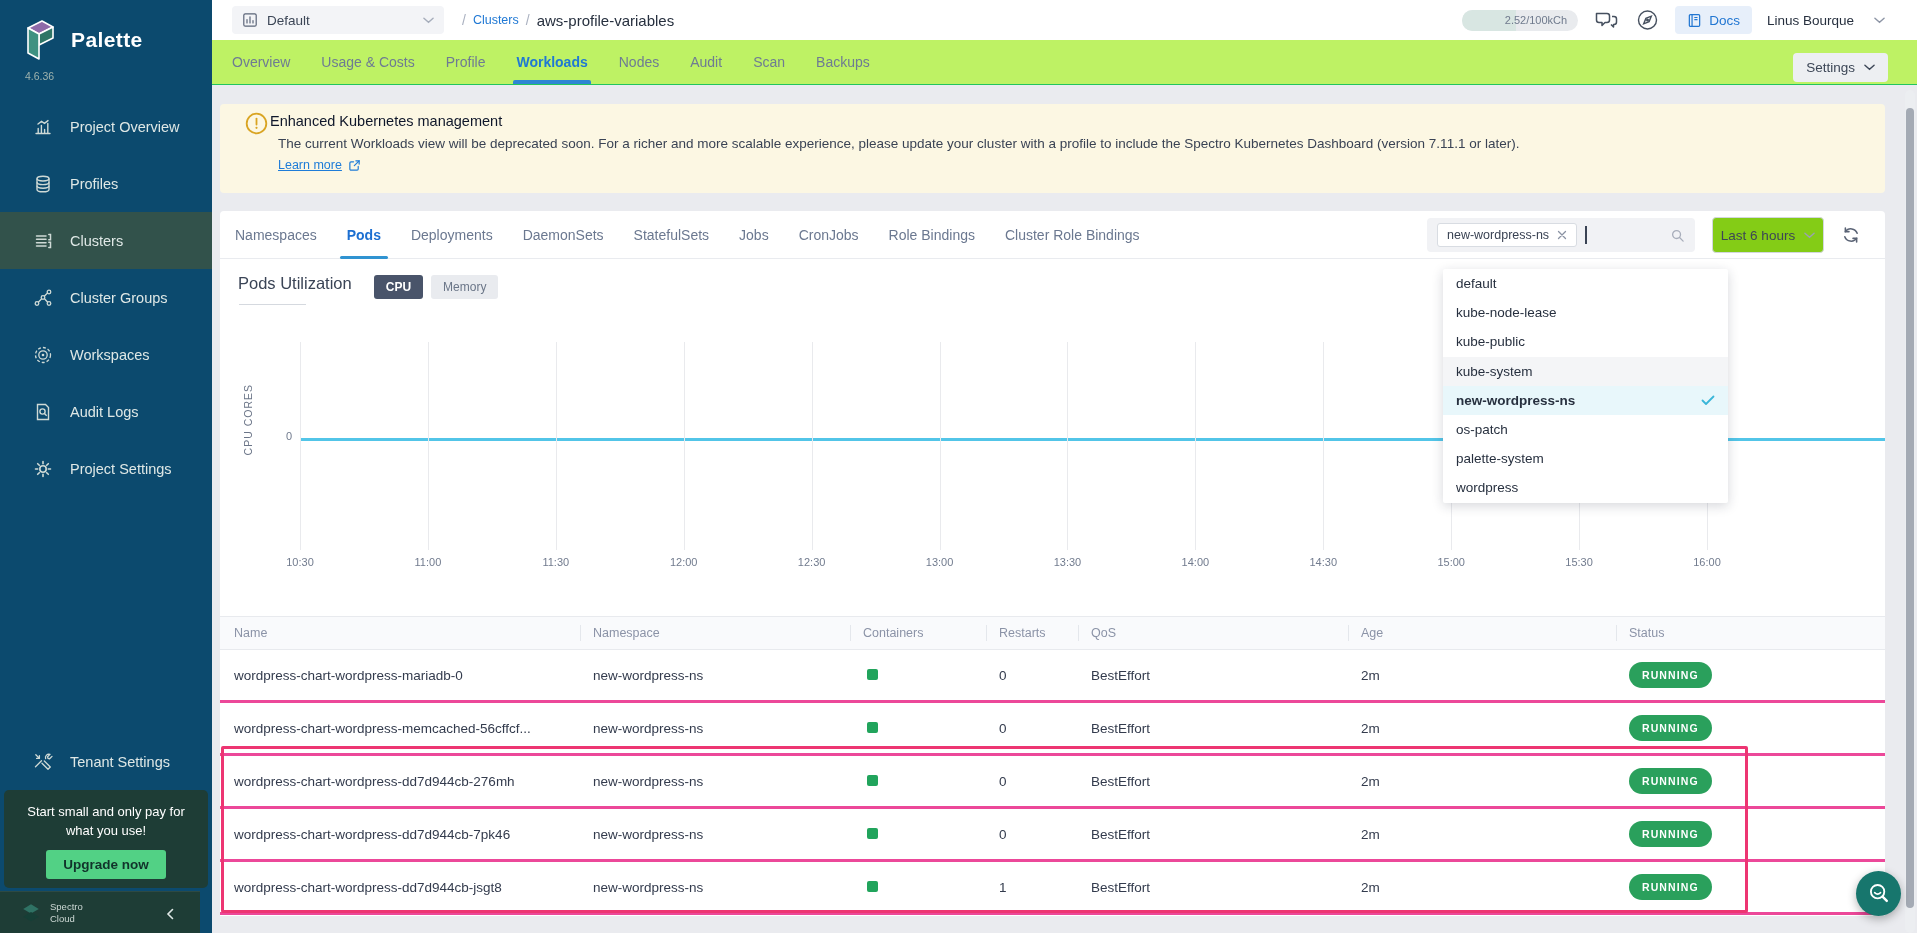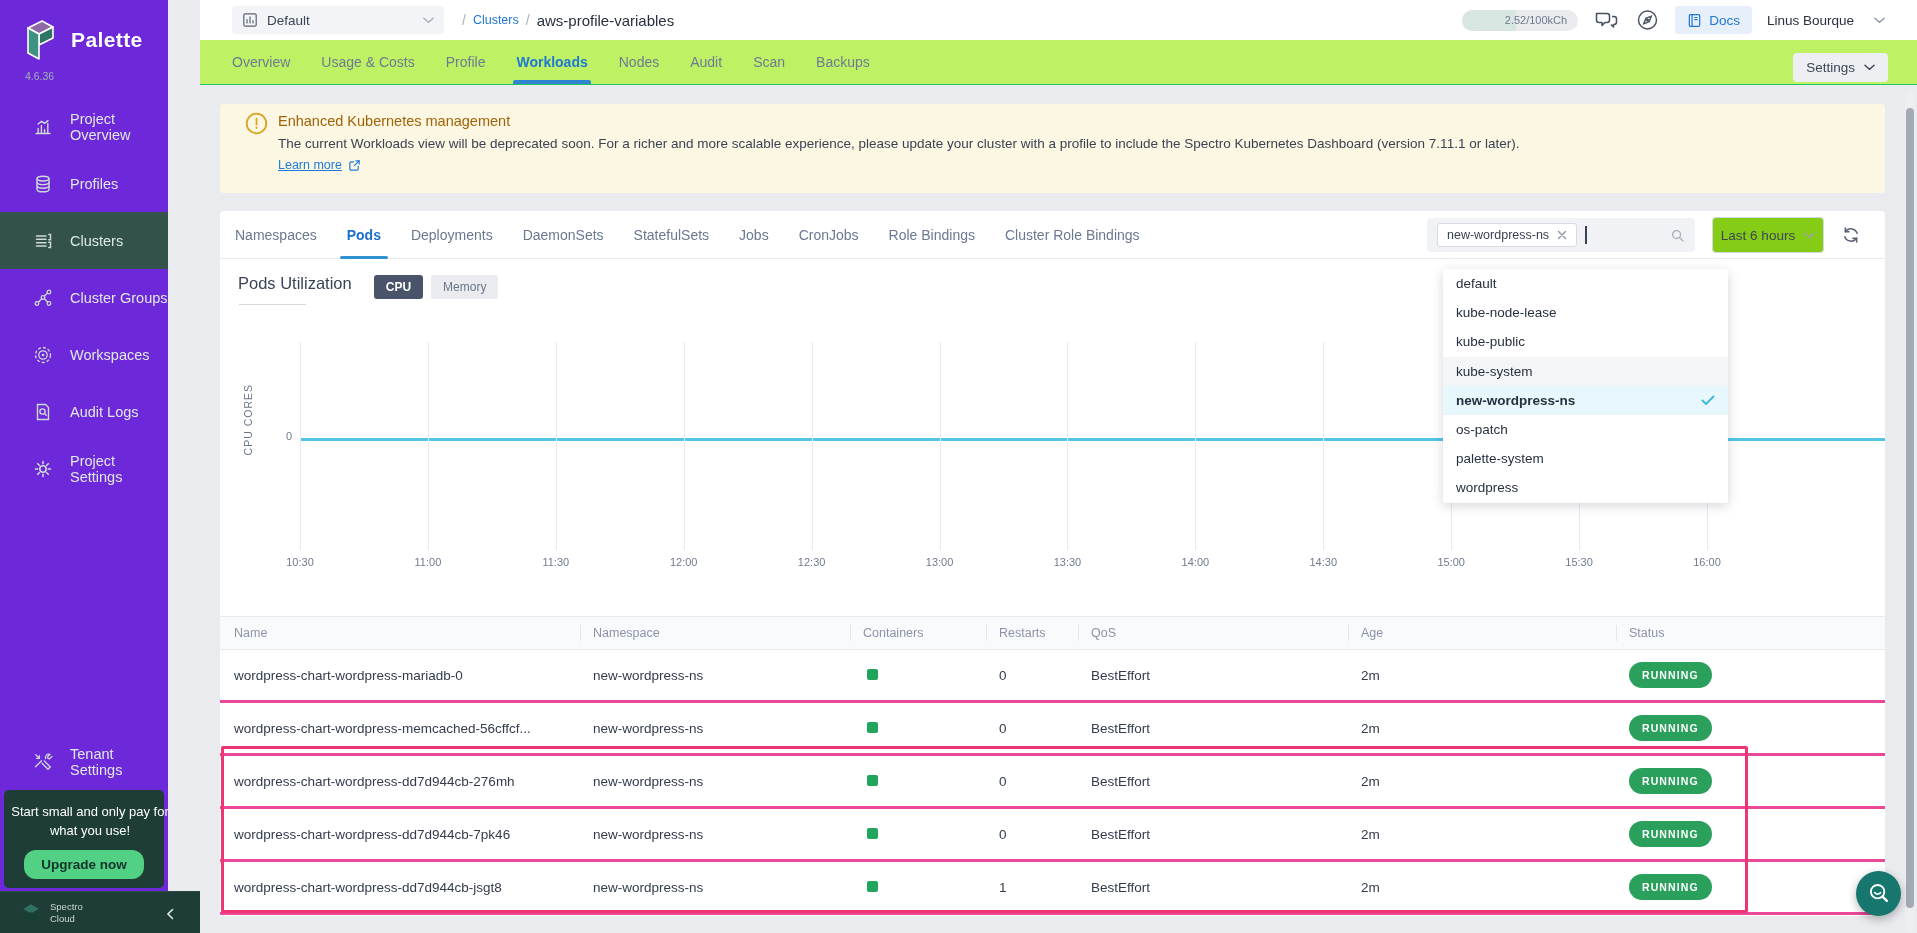--- a/index.html
+++ b/index.html
@@ -1,34 +1,34 @@
 <!DOCTYPE html>
 <html><head>
 <meta charset="utf-8">
 <style>
   * { margin:0; padding:0; box-sizing:border-box; }
   html,body { width:1917px; height:933px; overflow:hidden;
     font-family:"Liberation Sans","DejaVu Sans",sans-serif; background:#eaebef; }
   .app { position:relative; width:1917px; height:933px; }
 
   
-  .sidebar { position:absolute; left:0; top:0; width:168px; height:933px; background:#6d28d9; color:#e4ece9; z-index:20; }
+  .sidebar { position:absolute; left:0; top:0; width:212px; height:933px; background:#0c4a6e; color:#e4ece9; z-index:20; }
   .logo-row { display:flex; align-items:center; gap:11px; padding:18px 0 0 20px; }
   .logo-svg svg { width:40px; height:44px; display:block; }
   .brand { font-size:21px; font-weight:600; color:#fff; letter-spacing:.4px; }
   .version { font-size:10.5px; color:#9fb3ae; padding:8px 0 0 25px; }
   .side-nav { position:absolute; top:98px; left:0; right:0; }
   .nav-item { display:flex; align-items:center; gap:17px; height:57px; padding-left:33px; font-size:14.5px; color:#dfe8e6; cursor:pointer; }
   .nav-item.active { background:#32524b; }
   .nav-icon { width:20px; height:20px; color:#cfdad6; flex:none; }
   .nav-icon svg { width:20px; height:20px; display:block; }
   .tenant-item { position:absolute; top:733px; left:0; right:0; }
   .upsell { position:absolute; top:790px; left:4px; right:4px; height:98px; background:#1e3d36; border-radius:5px; text-align:center; padding-top:13px; }
   .upsell-text { width:172px; margin:0 auto; font-size:13px; line-height:1.45; color:#fff; font-weight:500; }
-  .upgrade-btn { margin-top:9px; display:inline-block; background:#52d185; color:#11332b; border:none; border-radius:12px; font-family:inherit; font-size:13.5px; font-weight:600; padding:7px 17px; cursor:pointer; }
+  .upgrade-btn { margin-top:9px; display:inline-block; background:#52d185; color:#11332b; border:none; border-radius:3px; font-family:inherit; font-size:13.5px; font-weight:600; padding:7px 17px; cursor:pointer; }
   .side-footer { position:absolute; bottom:0; left:0; width:200px; height:42px; background:#1e3d36; display:flex; align-items:center; padding:0 20px; border-top:1px solid rgba(255,255,255,.07); }
   .sc-logo svg { width:22px; height:22px; display:block; }
   .sc-name { font-size:9.5px; line-height:1.2; color:#ccd8d4; margin-left:8px; }
   .collapse-btn { margin-left:auto; width:14px; height:14px; color:#dfe8e6; cursor:pointer; }
   .collapse-btn svg { width:8px; height:12px; }
 
   
   .main { position:absolute; left:200px; top:0; right:0; bottom:0; background:#eaebef; }
   .topbar { position:absolute; top:0; left:0; right:0; height:40px; background:#fff; display:flex; align-items:center; }
   .proj-select { margin-left:32px; width:212px; height:28px; background:#f3f4f7; border-radius:4px; display:flex; align-items:center; padding:0 10px; gap:9px; cursor:pointer; color:#5b6478; }
@@ -59,21 +59,21 @@
   .tab.active { color:#1f78d4; font-weight:700; }
   .tab.active::after { content:""; position:absolute; left:-3px; right:-3px; bottom:0; height:4px; background:#2e86d3; border-radius:2px 2px 0 0; }
   .settings-btn { position:absolute; right:29px; top:13px; height:29px; background:#edeff2; border-radius:4px; display:flex; align-items:center; gap:9px; padding:0 13px; font-size:13.5px; color:#3c4656; cursor:pointer; }
   .settings-btn svg { width:11px; height:7px; display:block; color:#3c4656; }
 
   .content { position:absolute; top:85px; left:0; right:0; bottom:0; background:#eaebef; }
 
   
   .banner { position:absolute; top:19px; left:20px; width:1665px; height:89px; background:#fcf7e3; border-radius:4px; }
   .warn-icon { position:absolute; left:25px; top:8px; width:23px; height:23px; }
-  .banner-title { position:absolute; left:58px; top:9px; font-size:14.5px; font-weight:500; color:#a16207; }
+  .banner-title { position:absolute; left:50px; top:9px; font-size:14.5px; font-weight:500; color:#0f172a; }
   .banner-body { position:absolute; left:58px; top:32px; font-size:13.5px; color:#3a4354; }
   .banner-link { position:absolute; left:58px; top:54px; display:flex; align-items:center; gap:6px; color:#1e7cd8; font-size:12.5px; cursor:pointer; }
   .banner-link .bl-text { text-decoration:underline; }
   .banner-link svg { width:13px; height:13px; }
 
   
   .card { position:absolute; top:126px; left:20px; width:1665px; height:705px; background:#fff; border-radius:4px 4px 0 0; }
   .subtabs-row { position:absolute; top:0; left:0; right:0; height:48px; border-bottom:1px solid #e9ebef; }
   .subtabs { display:flex; align-items:center; height:100%; padding-left:15px; gap:30px; }
   .subtab { font-size:14px; color:#6b7890; height:100%; display:flex; align-items:center; position:relative; cursor:pointer; white-space:nowrap; }

